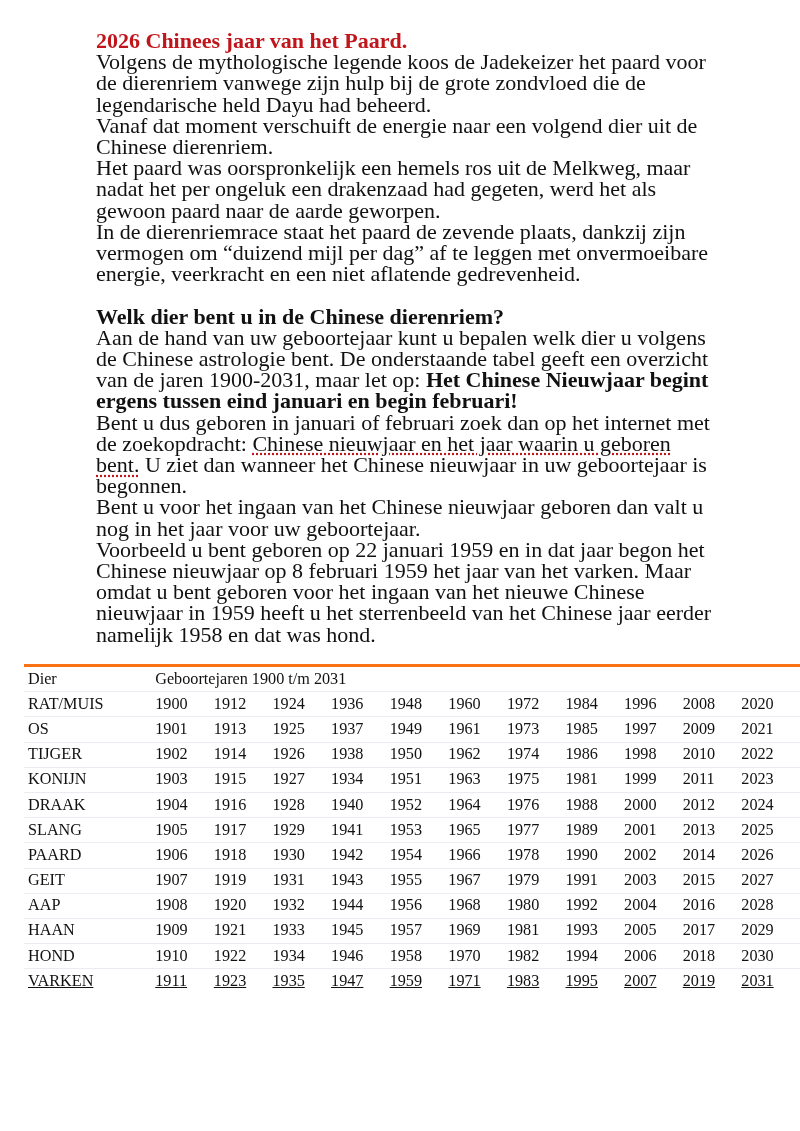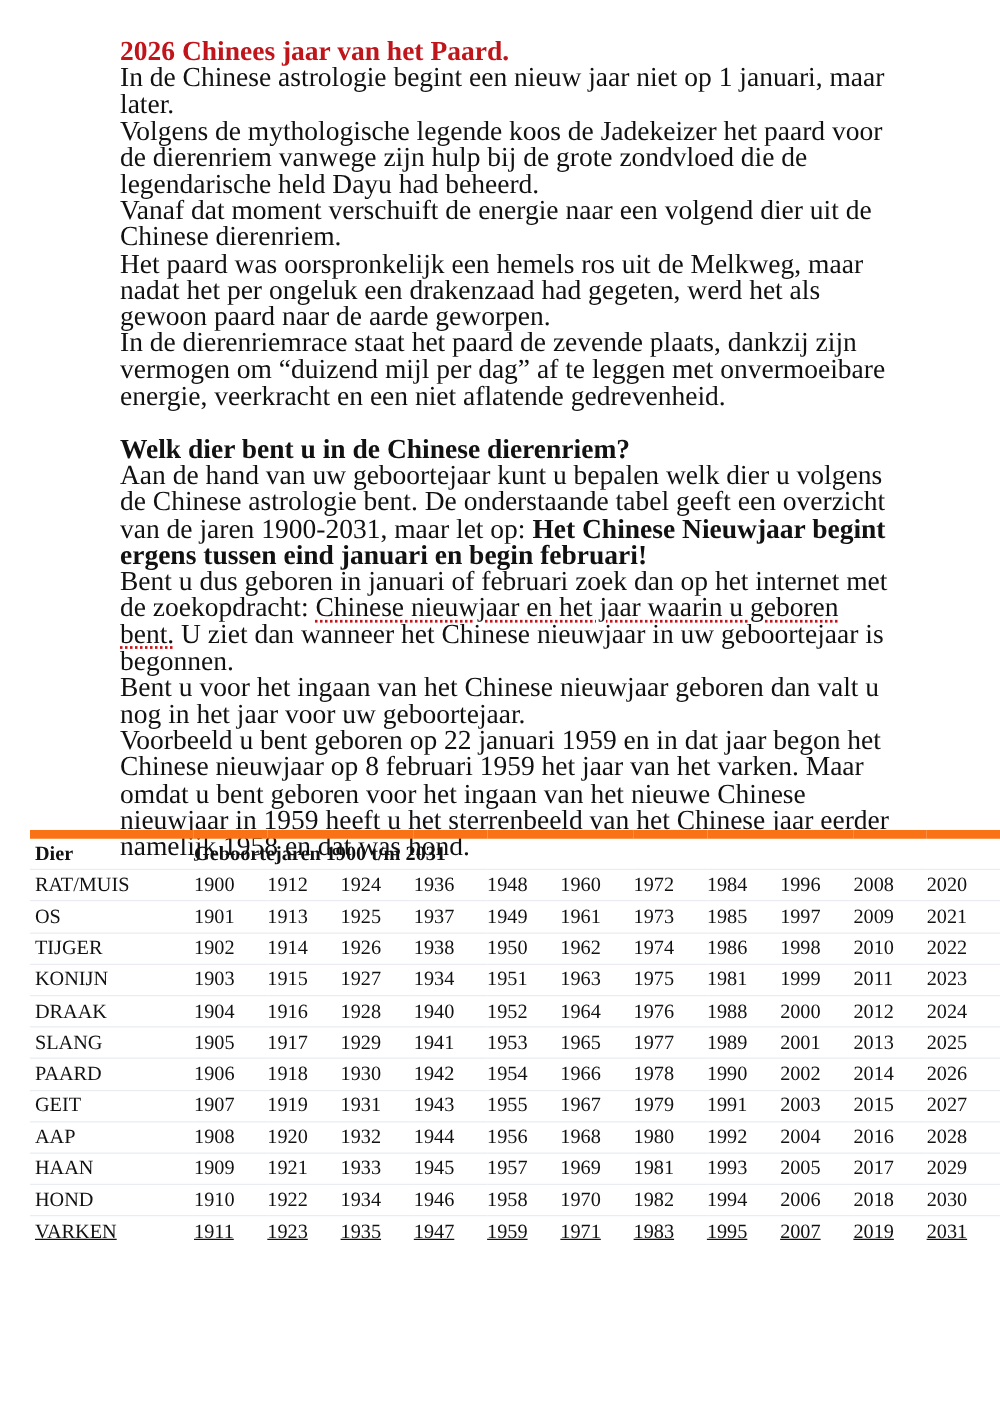--- a/index.html
+++ b/index.html
@@ -10,32 +10,31 @@
                 font-size:22px; line-height:21.2px; }
   .text-block p { margin:0; }
   .title { color:#c0151b; font-weight:bold; }
   .b { font-weight:bold; }
   .spacer { height:21.2px; }
   .squiggle { text-decoration: underline dotted #c0151b; text-underline-offset:3px; }
   table.years { position:absolute; left:24px; top:664px; width:776px;
                 border-collapse:collapse;
                 font-family:"Liberation Serif","DejaVu Serif",serif; font-size:16.2px; }
   table.years td, table.years th { padding:0; height:24.2px; border-top:1px solid #e9edf1; text-align:left; font-weight:normal; vertical-align:middle; }
-  table.years th { font-weight:bold; border-top:7px solid #f97316; }
+  table.years th { font-weight:normal; border-top:3px solid #f97316; }
   table.years td.animal { width:128px; padding-left:4px; }
   table.years td.yr { width:59px; padding-left:0; }
   table.years tr:last-child td { border-bottom:none;text-decoration:underline; }
   th.center { text-align:center; }
 </style>
 </head>
 <body>
 
 <div class="text-block">
   <p class="title">2026 Chinees jaar van het Paard.</p>
-  <p>In de Chinese astrologie begint een nieuw jaar niet op 1 januari, maar later.</p>
   <p>Volgens de mythologische legende koos de Jadekeizer het paard voor de dierenriem vanwege zijn hulp bij de grote zondvloed die de legendarische held Dayu had beheerd.</p>
   <p>Vanaf dat moment verschuift de energie naar een volgend dier uit de Chinese dierenriem.</p>
   <p>Het paard was oorspronkelijk een hemels ros uit de Melkweg, maar nadat het per ongeluk een drakenzaad had gegeten, werd het als gewoon paard naar de aarde geworpen.</p>
   <p>In de dierenriemrace staat het paard de zevende plaats, dankzij zijn vermogen om “duizend mijl per dag” af te leggen met onvermoeibare energie, veerkracht en een niet aflatende gedrevenheid.</p>
   <div class="spacer"></div>
   <p class="b">Welk dier bent u in de Chinese dierenriem?</p>
   <p><span>Aan de hand van uw geboortejaar kunt u bepalen welk dier u volgens de Chinese astrologie bent. De onderstaande tabel geeft een overzicht van de jaren 1900-2031, maar let op: </span><span class="b">Het Chinese Nieuwjaar begint ergens tussen eind januari en begin februari!</span></p>
   <p><span>Bent u dus geboren in januari of februari zoek dan op het internet met de zoekopdracht: </span><span class="squiggle">Chinese nieuwjaar en het jaar waarin u geboren bent.</span><span> U ziet dan wanneer het Chinese nieuwjaar in uw geboortejaar is begonnen.</span></p>
   <p>Bent u voor het ingaan van het Chinese nieuwjaar geboren dan valt u nog in het jaar voor uw geboortejaar.</p>
   <p>Voorbeeld u bent geboren op 22 januari 1959 en in dat jaar begon het Chinese nieuwjaar op 8 februari 1959 het jaar van het varken. Maar omdat u bent geboren voor het ingaan van het nieuwe Chinese nieuwjaar in 1959 heeft u het sterrenbeeld van het Chinese jaar eerder namelijk 1958 en dat was hond.</p>

